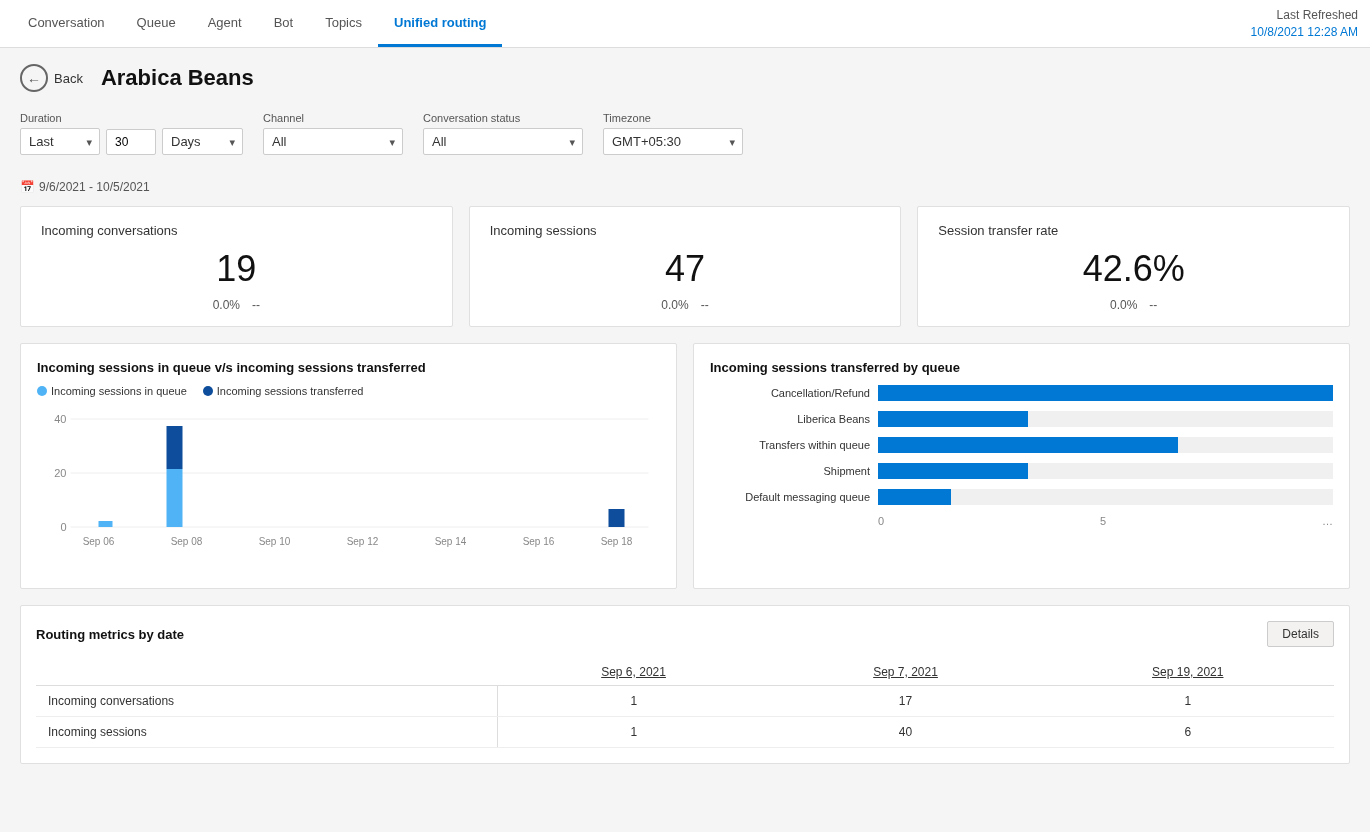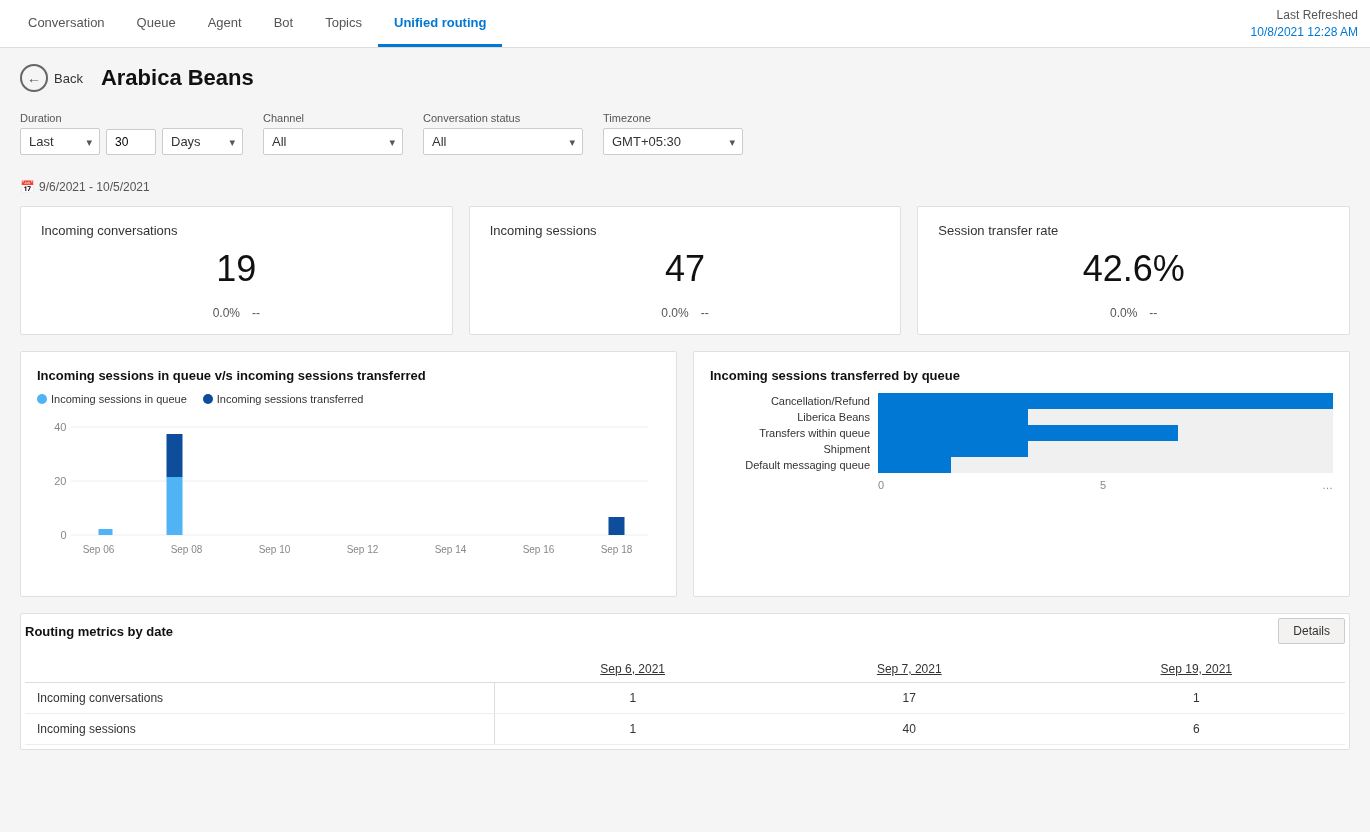--- a/index.html
+++ b/index.html
@@ -50,47 +50,47 @@
     }
     .date-range { font-size: 12px; color: #555; margin-bottom: 12px; display: flex; align-items: center; gap: 4px; }
 
     
     .kpi-row { display: flex; gap: 16px; margin-bottom: 16px; }
     .kpi-card {
       background: #fff; border: 1px solid #e0e0e0; border-radius: 2px;
       padding: 16px 20px 14px; flex: 1;
     }
     .kpi-title { font-size: 13px; color: #333; font-weight: 500; margin-bottom: 10px; }
-    .kpi-value { font-size: 36px; font-weight: 300; color: #111; text-align: center; margin-bottom: 16px; }
+    .kpi-value { font-size: 36px; font-weight: 300; color: #111; text-align: center; margin-bottom: 8px; }
     .kpi-sub { display: flex; gap: 12px; font-size: 12px; color: #555; justify-content: center; }
 
     
     .charts-row { display: flex; gap: 16px; margin-bottom: 16px; }
     .chart-card {
       background: #fff; border: 1px solid #e0e0e0; border-radius: 2px;
       padding: 16px; flex: 1;
     }
     .chart-title { font-size: 13px; font-weight: 600; color: #111; margin-bottom: 10px; }
 
     
     .legend { display: flex; gap: 16px; font-size: 11px; color: #333; margin-bottom: 12px; }
     .legend-item { display: flex; align-items: center; gap: 4px; }
     .legend-dot { width: 10px; height: 10px; border-radius: 50%; }
     .dot-light-blue { background: #4fb3f6; }
     .dot-dark-blue { background: #0e4d9b; }
 
     
     .hbar-chart { padding-left: 0; }
-    .hbar-row { display: flex; align-items: center; margin-bottom: 0; gap: 8px; }
+    .hbar-row { display: flex; align-items: center; margin-bottom: 10px; gap: 8px; }
     .hbar-label { font-size: 11px; color: #333; text-align: right; min-width: 160px; }
     .hbar-track { flex: 1; height: 16px; background: #f0f0f0; position: relative; }
     .hbar-fill { height: 100%; background: #0078d4; }
 
     
-    .table-section { background: #fff; border: 1px solid #e0e0e0; border-radius: 2px; padding: 4px; }
+    .table-section { background: #fff; border: 1px solid #e0e0e0; border-radius: 2px; padding: 15px; }
     .table-header-row { display: flex; justify-content: space-between; align-items: center; margin-bottom: 12px; }
     .table-title { font-size: 13px; font-weight: 600; color: #111; }
     .details-btn {
       border: 1px solid #ccc; background: #f3f2f1; padding: 5px 14px;
       font-size: 12px; cursor: pointer; border-radius: 2px; color: #333;
     }
     .data-table { width: 100%; border-collapse: collapse; font-size: 12px; }
     .data-table th { border-bottom: 1px solid #ddd; padding: 6px 12px; text-align: center; color: #333; font-weight: 500; text-decoration: underline; }
     .data-table th:first-child { text-align: left; }
     .data-table td { padding: 8px 12px; border-bottom: 1px solid #eee; text-align: center; color: #333; }

